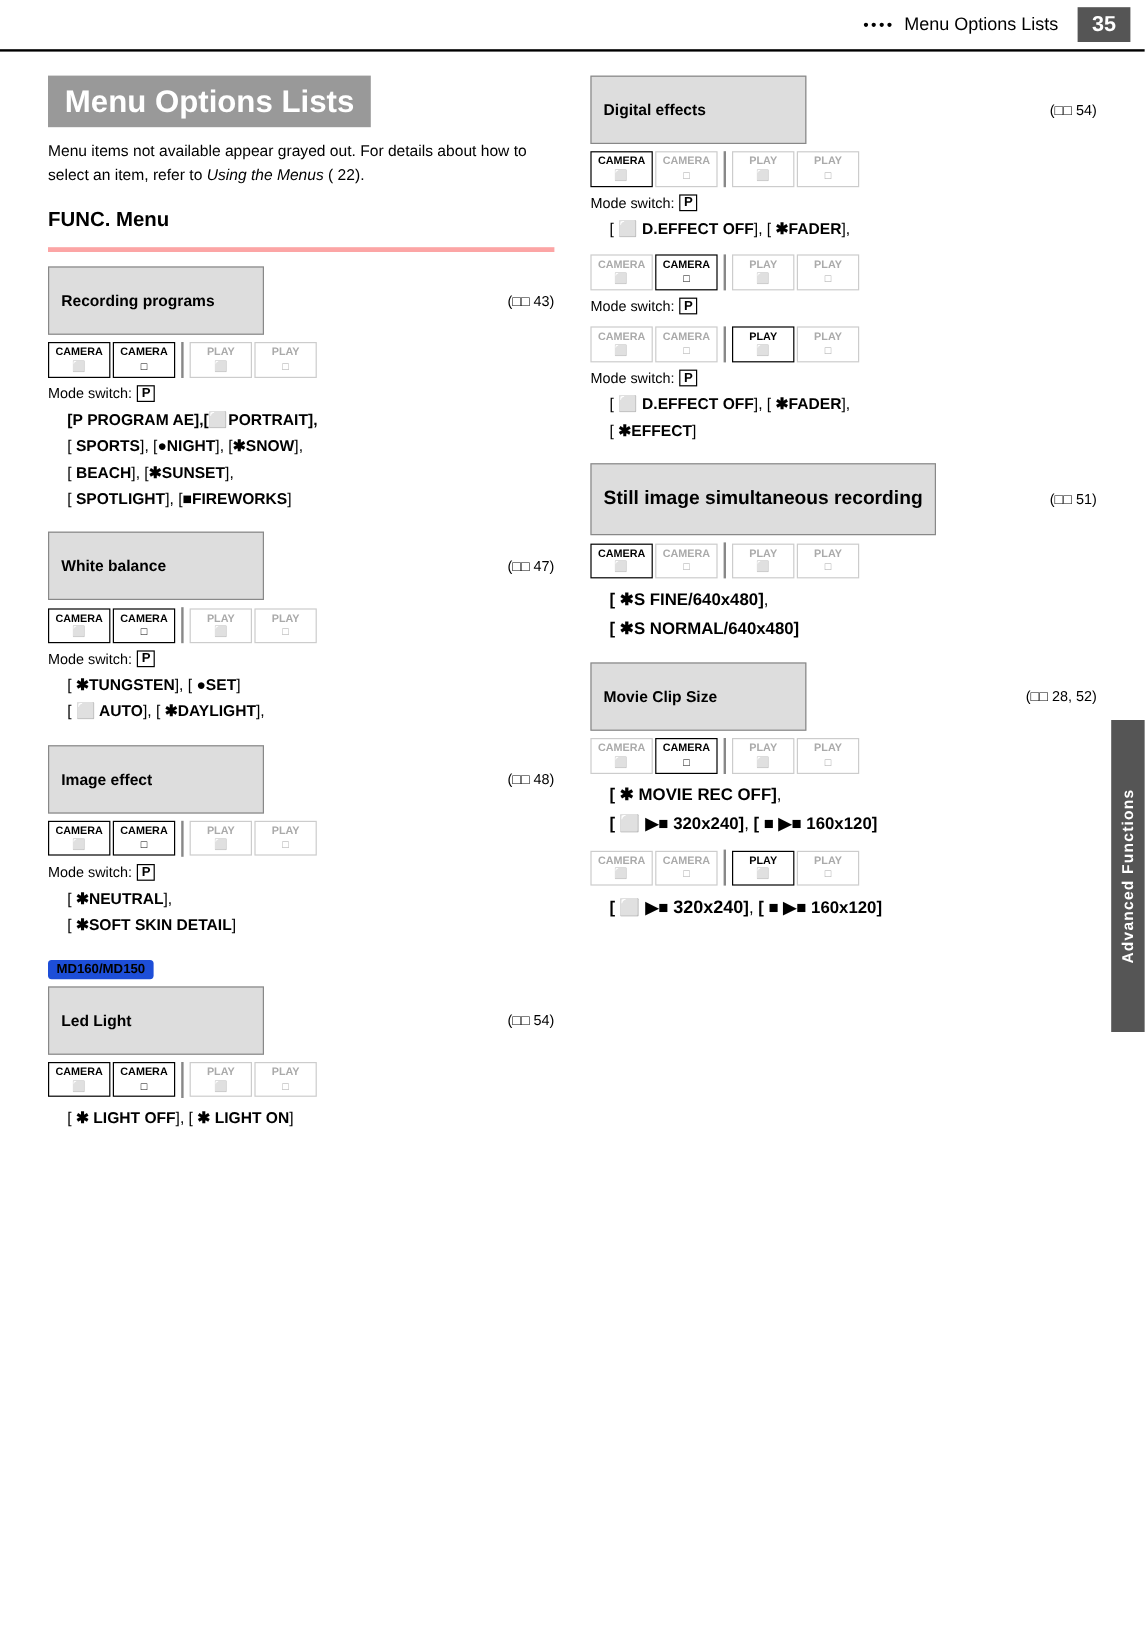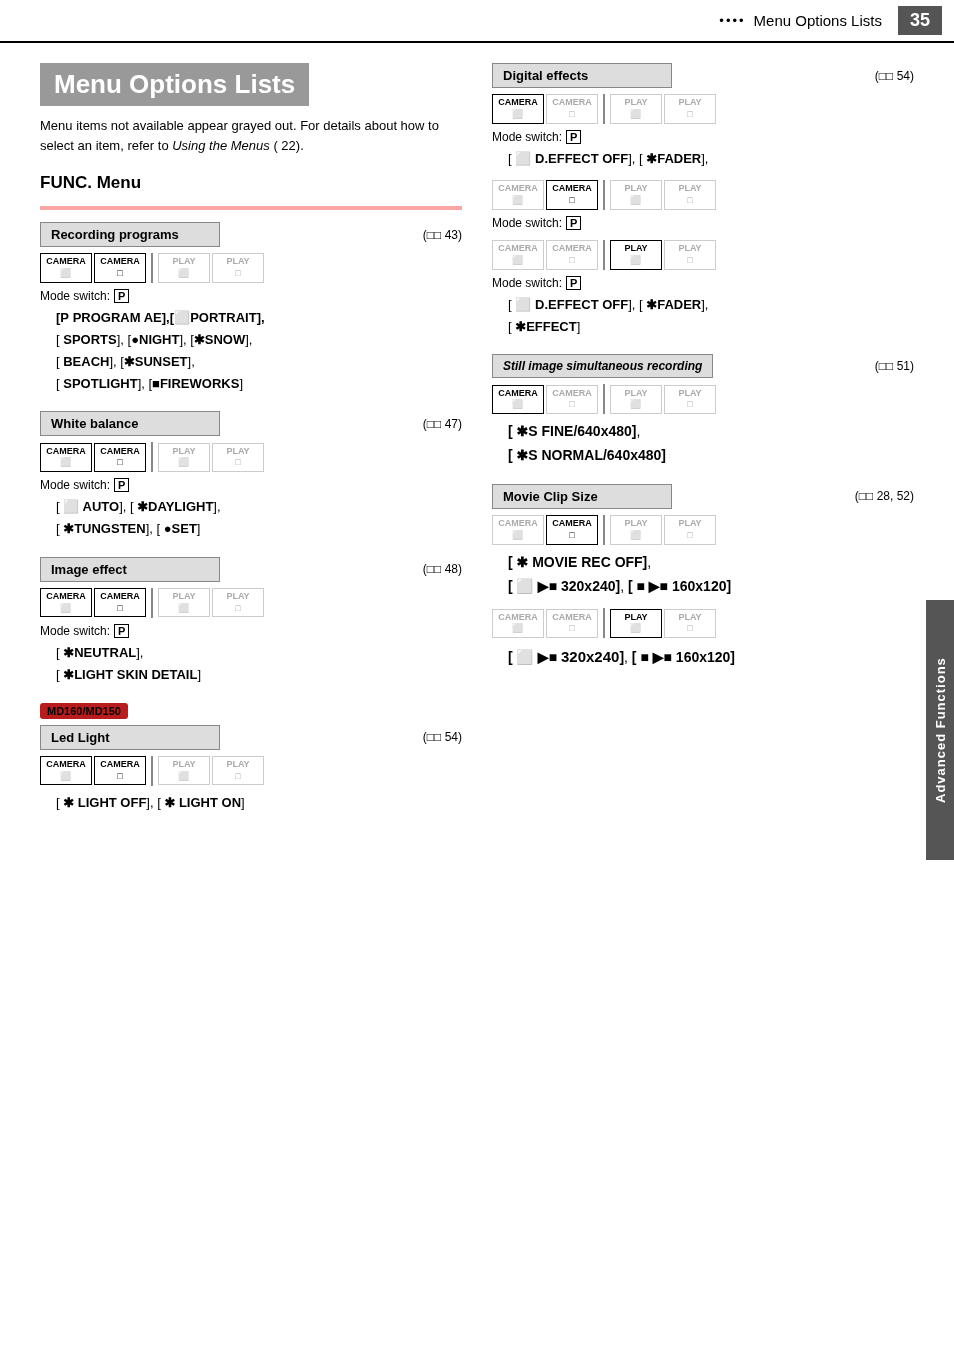--- a/index.html
+++ b/index.html
@@ -111,21 +111,21 @@
       display: flex;
       align-items: center;
       justify-content: space-between;
       margin-bottom: 6px;
     }
     .section-label {
       background: #ddd;
       border: 1px solid #888;
       font-size: 13px;
       font-weight: bold;
-      padding: 4px 10px;
+      padding: 20px 10px;
       min-width: 180px;
     }
     .section-ref {
       font-size: 12px;
       white-space: nowrap;
     }
 
     
     .cam-play-row {
       display: flex;
@@ -181,21 +181,21 @@
     .options-text {
       font-size: 13px;
       line-height: 1.7;
       margin-left: 16px;
     }
     .bold { font-weight: bold; }
     .options-text .line { display: block; }
 
     
     .md-badge {
-      background: #b91c1c;
+      background: #1d4ed8;
       border-radius: 3px;
       font-size: 11px;
       font-weight: bold;
       padding: 2px 7px;
       display: inline-block;
       margin-bottom: 6px;
     }
 
     
     .right-section-box {
@@ -281,22 +281,22 @@
           </div>
         <div class="cam-btn inactive">
             <div class="icon-row">PLAY</div>
             <div style="font-size:9px">□</div>
           </div>
       </div>
       <div class="mode-switch-label">
         Mode switch: <span class="p-box">P</span>
       </div>
       <div class="options-text">
+        <span class="line">[ <b>✱TUNGSTEN</b>], [ <b>●SET</b>]</span>
         <span class="line">[ <b>⬜ AUTO</b>], [ <b>✱DAYLIGHT</b>],</span>
-        <span class="line">[ <b>✱TUNGSTEN</b>], [ <b>●SET</b>]</span>
       </div>
     </div>
 
     
     <div class="section-box">
       <div class="section-title-row">
         <span class="section-label">Image effect</span>
         <span class="section-ref">(□□ 48)</span>
       </div>
       <div class="cam-play-row">
@@ -316,21 +316,21 @@
         <div class="cam-btn inactive">
             <div class="icon-row">PLAY</div>
             <div style="font-size:9px">□</div>
           </div>
       </div>
       <div class="mode-switch-label">
         Mode switch: <span class="p-box">P</span>
       </div>
       <div class="options-text">
         <span class="line">[ <b>✱NEUTRAL</b>],</span>
-        <span class="line">[ <b>✱LIGHT SKIN DETAIL</b>]</span>
+        <span class="line">[ <b>✱SOFT SKIN DETAIL</b>]</span>
       </div>
     </div>
 
     
     <div class="section-box">
       <div class="md-badge">MD160/MD150</div>
       <div class="section-title-row">
         <span class="section-label">Led Light</span>
         <span class="section-ref">(□□ 54)</span>
       </div>
@@ -445,21 +445,21 @@
         Mode switch: <span class="p-box">P</span>
       </div>
       <div class="options-text">
         <span class="line">[ <b>⬜ D.EFFECT OFF</b>], [ <b>✱FADER</b>],</span>
         <span class="line">[ <b>✱EFFECT</b>]</span>
       </div>
     </div>
 
     <div class="right-section-box" style="margin-top:14px;">
       <div class="section-title-row">
-        <span class="section-label" style="font-size:12px;font-style:italic;">Still image simultaneous recording</span>
+        <span class="section-label" style="font-size:16px;">Still image simultaneous recording</span>
         <span class="section-ref">(□□ 51)</span>
       </div>
       <div class="cam-play-row">
         <div class="cam-btn active" style="background:#fff;border-color:#000;">
             <div class="icon-row">
               <b>CAMERA</b>
             </div>
             <div style="font-size:9px">⬜</div>
           </div>
         <div class="cam-btn inactive">

